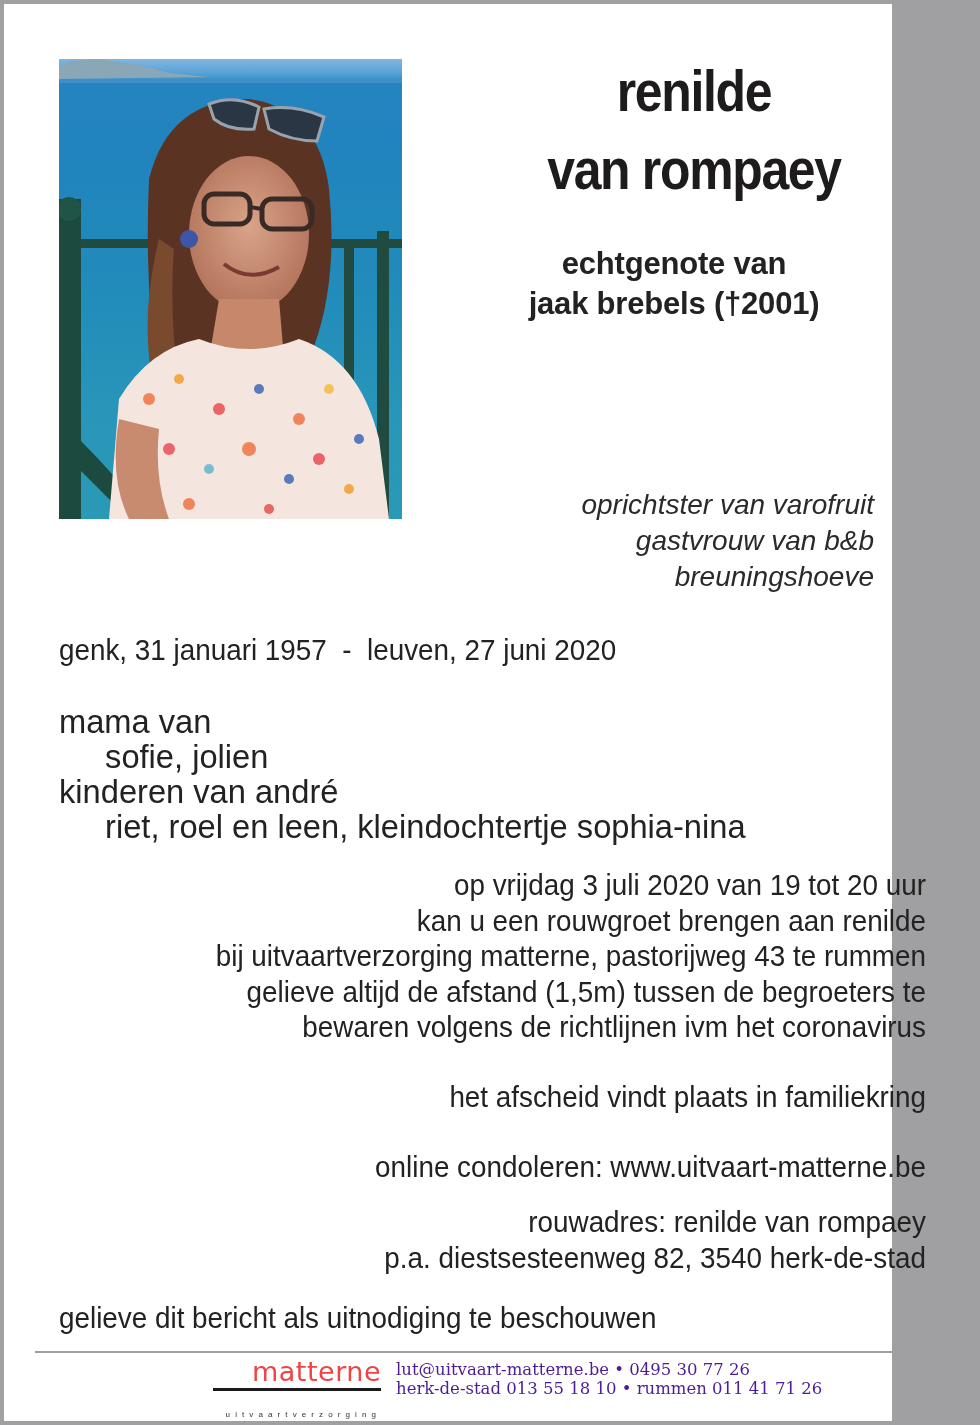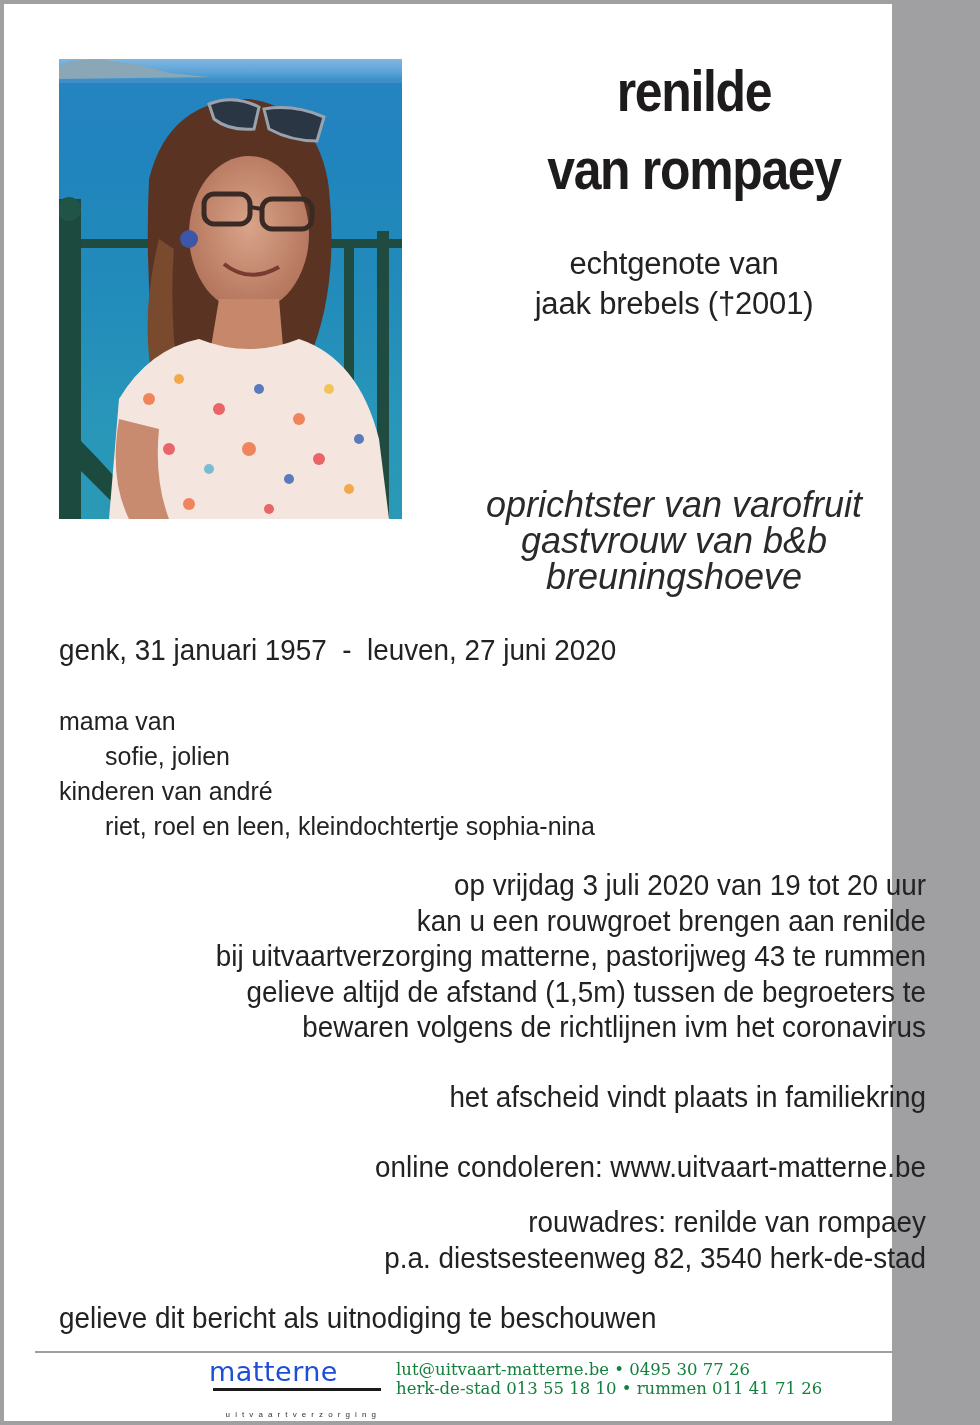--- a/index.html
+++ b/index.html
@@ -36,46 +36,46 @@
       transform: scaleX(0.86);
       transform-origin: center top;
       color: #1d1b1c;
     }
     .rel {
       left: 470px; width: 400px; text-align: center;
       font-size: 31px; line-height: 40px; font-weight: bold;
       color: #222;
       letter-spacing: -0.2px;
     }
-    .rel span { display: block; font-weight: 400; }
+    .rel span { display: block; font-weight: 700; }
     .roles {
-      left: 470px; top: 483px; width: 400px; text-align: center;
-      font-style: italic; font-size: 36px; line-height: 36px; color: #2a2a2a;
+      left: 470px; top: 483px; width: 400px; text-align: right;
+      font-style: italic; font-size: 28px; line-height: 36px; color: #2a2a2a;
     }
     .roles span { display: block; }
     .dates {
       left: 55px; top: 628px; font-size: 29px; line-height: 36px;
       white-space: pre; color: #222;
       transform: scaleX(0.96); transform-origin: left top;
     }
-    .family { left: 55px; top: 700px; font-size: 26px; line-height: 35px; color: #222; }
+    .family { left: 55px; top: 700px; font-size: 34px; line-height: 35px; color: #222; }
     .family .row { display: block; white-space: nowrap; transform: scaleX(0.96); transform-origin: left top; }
     .family .ind { padding-left: 48px; }
     .center-block {
       left: 40px; width: 900px; text-align: right; font-size: 29px; line-height: 35.5px; color: #222;
     }
     .center-block span { display: block; white-space: nowrap; transform: scaleX(0.96); }
     .closing { left: 55px; top: 1296px; font-size: 29px; line-height: 36px; color: #222;
       white-space: nowrap; transform: scaleX(0.96); transform-origin: left top; }
     .divider { left: 31px; top: 1347px; width: 910px; height: 2px; background: #9e9e9e; }
     .logo { left: 205px; top: 1354px; width: 172px; }
-    .logo-word { font-family: "DejaVu Sans", sans-serif; font-size: 27px; line-height: 28px; color: #1d4ed8; letter-spacing: 0.5px; }
+    .logo-word { font-family: "DejaVu Sans", sans-serif; font-size: 27px; line-height: 28px; text-align: right; color: #ef4444; letter-spacing: 0.5px; }
     .logo-bar { height: 3px; background: #1a1a1a; margin-top: 2px; width: 168px; margin-left: 4px; }
     .logo-sub { font-size: 8px; letter-spacing: 5.1px; color: #333; margin-top: 19px; text-align: right; white-space: nowrap; }
-    .contact { left: 392px; top: 1356px; font-family: "DejaVu Serif", serif; font-size: 16.5px; line-height: 19px; color: #15803d; white-space: nowrap; }
+    .contact { left: 392px; top: 1356px; font-family: "DejaVu Serif", serif; font-size: 16.5px; line-height: 19px; color: #4c1d95; white-space: nowrap; }
     .contact span { display: block; }
   </style>
 </head>
 <body>
 
 <div class="card">
 
   <div class="abs photo" title="portrait photo of renilde van rompaey by the sea">
     <svg width="343" height="460" viewBox="0 0 343 460">
 

